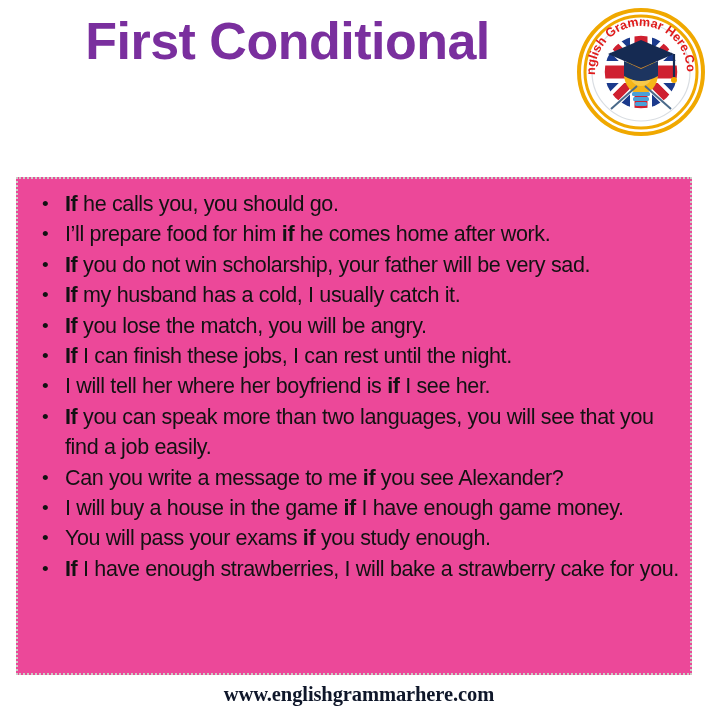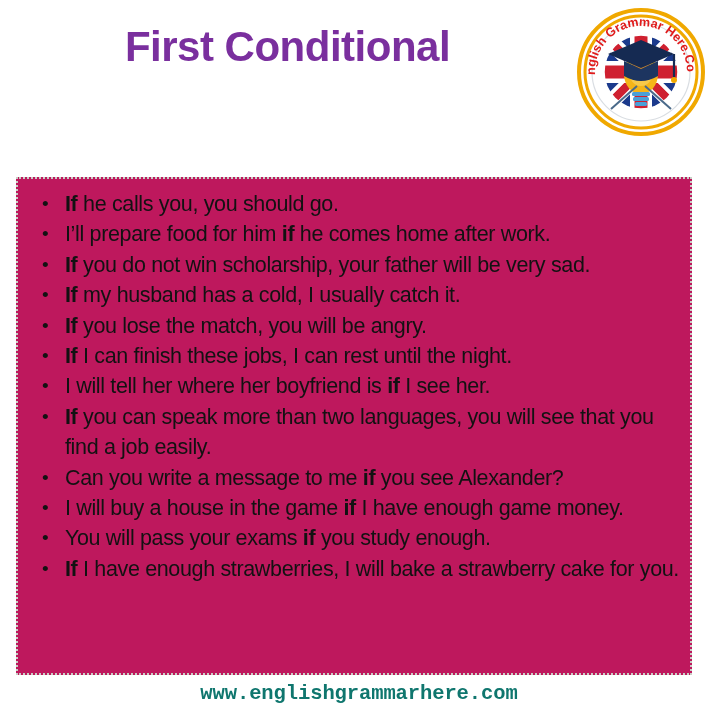--- a/index.html
+++ b/index.html
@@ -33,25 +33,25 @@
     padding-top: 24px;
     font-family: "Liberation Serif", "DejaVu Serif", serif;
     font-style: italic;
     font-weight: 400;
     font-size: 41px;
     line-height: 48px;
     color: #0d0d0d;
     letter-spacing: 0.2px;
   }
   .title-main {
-    margin: 12px;
+    margin: 6px;
     padding-top: 7px;
     font-family: "Liberation Sans", sans-serif;
     font-weight: 700;
-    font-size: 42px;
+    font-size: 52px;
     line-height: 56px;
     color: #7a2f9e;
     letter-spacing: -0.5px;
   }
 
   
   .logo {
     position: absolute;
     right: 13px;
     top: 8px;
@@ -61,21 +61,21 @@
   .logo svg { display: block; }
 
   
   .content-box {
     position: absolute;
     left: 16px;
     top: 177px;
     width: 676px;
     height: 498px;
     box-sizing: border-box;
-    background: #be185d;
+    background: #ec4899;
     border: 2px dotted #c9cfc6;
     padding: 10px 0 0 0;
   }
   ul.sentence-list {
     list-style: none;
     margin: 0;
     padding: 0;
   }
   ul.sentence-list li {
     position: relative;
@@ -102,25 +102,25 @@
 
   
   .footer {
     position: absolute;
     left: 0;
     top: 681px;
     width: 718px;
     text-align: center;
   }
   .footer-url {
-    font-family: Liberation Mono, monospace;
+    font-family: Liberation Serif, serif;
     font-weight: 700;
     font-size: 20.5px;
     line-height: 26px;
-    color: #0f766e;
+    color: #0f172a;
     letter-spacing: -0.1px;
   }
 </style>
 </head>
 <body>
 
 <div class="header">
 
   <div class="title-block">
     <div class="title-main">First Conditional</div>

